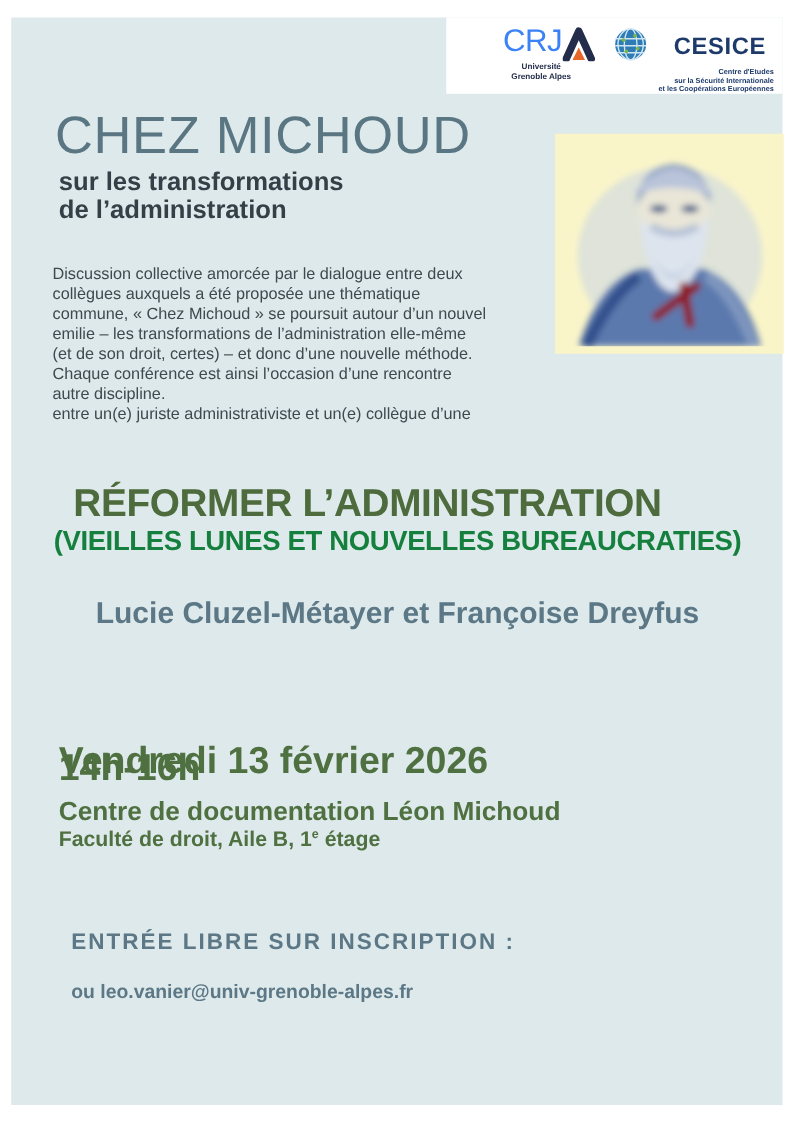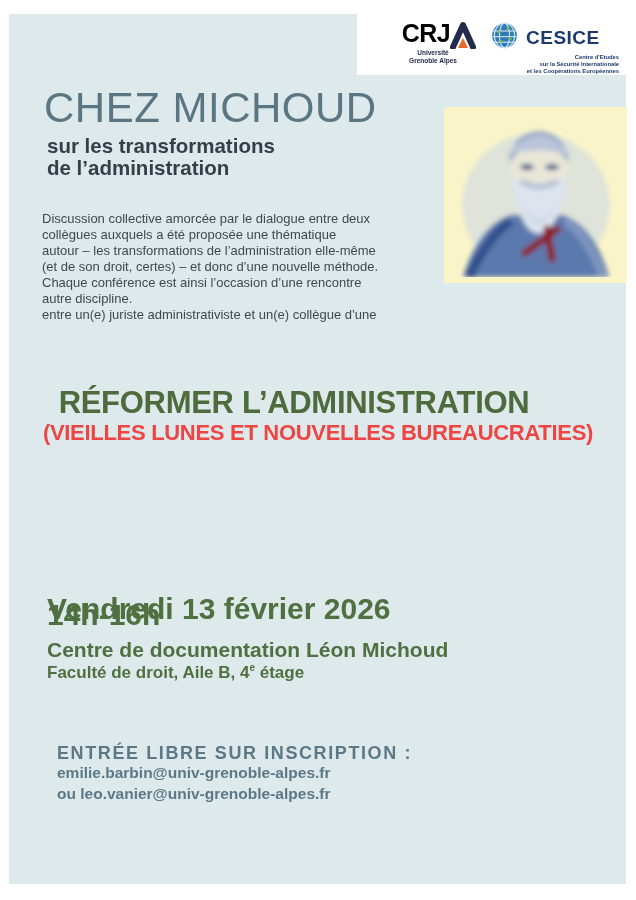--- a/index.html
+++ b/index.html
@@ -11,24 +11,24 @@
     position:absolute;left:9px;top:14px;width:617px;height:870px;
     background:#dde9ea;
   }
   
   .logo-box{
     position:absolute;left:357px;top:14px;width:269px;height:61px;
     background:#ffffff;display:flex;align-items:center;
   }
   .crj{position:absolute;left:36px;top:7px;width:92px;text-align:center;}
   .crj-top{display:flex;align-items:flex-start;justify-content:center;}
-  .crj-text{color:#000000;font-weight:700;font-size:25px;letter-spacing:-.5px;line-height:24px;}
+  .crj-text{color:#3b82f6;font-weight:400;font-size:25px;letter-spacing:-.5px;line-height:24px;}
   .crj-sub{color:#232d4b;font-weight:700;font-size:6.5px;line-height:7.5px;margin-top:-4px;margin-left:-12px;}
   .cesice{position:absolute;left:134px;top:8px;width:128px;}
-  .cesice-top{display:flex;align-items:center;gap:8px;}
+  .cesice-top{display:flex;align-items:center;gap:21px;}
   .cesice-text{color:#1d3a6b;font-weight:800;font-size:19px;letter-spacing:.5px;}
   .cesice-sub{color:#1d3a6b;font-weight:600;font-size:5.8px;line-height:7px;text-align:right;margin-top:1px;}
 
   .title{
     position:absolute;left:44px;top:84px;
     font-size:42px;font-weight:400;color:#5b7683;letter-spacing:.5px;white-space:nowrap;
   }
   .subtitle{
     position:absolute;left:47px;top:135px;
     font-size:20.5px;font-weight:600;color:#343f47;line-height:22px;
@@ -42,21 +42,21 @@
     background:#faf5c9;display:flex;align-items:flex-start;justify-content:center;
   }
   .portrait-box svg{margin-top:10px;}
 
   .event-title{
     position:absolute;left:0;top:385px;width:588px;text-align:center;
     font-size:31px;font-weight:800;color:#4d6b3c;letter-spacing:-.3px;white-space:nowrap;
   }
   .event-subtitle{
     position:absolute;left:0;top:420px;width:636px;text-align:center;
-    font-size:22px;font-weight:800;color:#ef4444;letter-spacing:-.3px;white-space:nowrap;
+    font-size:22px;font-weight:800;color:#15803d;letter-spacing:-.3px;white-space:nowrap;
   }
   .speakers{
     position:absolute;left:0;top:477px;width:636px;text-align:center;
     font-size:24px;font-weight:700;color:#5c7886;
   }
   .date-line{
     position:absolute;left:47px;top:592px;
     font-size:30px;font-weight:700;color:#4f7040;white-space:nowrap;
   }
   .time-line{
@@ -134,21 +134,22 @@
   </div>
 
   <div class="title">CHEZ MICHOUD</div>
   <div class="subtitle">
     <div>sur les transformations</div>
     <div>de l’administration</div>
   </div>
   <div class="description">
     <div>Discussion collective amorcée par le dialogue entre deux</div>
     <div>collègues auxquels a été proposée une thématique</div>
-    <div>autour – les transformations de l’administration elle-même</div>
+    <div>commune, « Chez Michoud » se poursuit autour d’un nouvel</div>
+    <div>emilie – les transformations de l’administration elle-même</div>
     <div>(et de son droit, certes) – et donc d’une nouvelle méthode.</div>
     <div>Chaque conférence est ainsi l’occasion d’une rencontre</div>
     <div>autre discipline.</div>
     <div>entre un(e) juriste administrativiste et un(e) collègue d’une</div>
   </div>
 
   <div class="portrait-box">
     <svg width="162" height="160" viewBox="0 0 162 160">
       <defs>
         <filter id="soft" x="-20%" y="-20%" width="140%" height="140%">
@@ -168,22 +169,22 @@
         <path d="M57 56 Q59 92 72 110 Q84 124 97 108 Q111 90 112 56 Q100 72 84 72 Q68 72 57 56 Z" fill="#dde4ee"></path>
         <path d="M66 86 Q84 128 102 84 Q93 102 84 102 Q75 102 66 86 Z" fill="#c6d1e2"></path>
         <path d="M66 64 Q84 75 103 64" stroke="#b4c1d6" stroke-width="6" fill="none"></path>
         <path d="M70 136 L102 112 M92 112 L97 142" stroke="#8e1c24" stroke-width="7" fill="none" stroke-linecap="round"></path>
       </g>
     </svg>
   </div>
 
   <div class="event-title">RÉFORMER L’ADMINISTRATION</div>
   <div class="event-subtitle">(VIEILLES LUNES ET NOUVELLES BUREAUCRATIES)</div>
+  <div class="speakers">Lucie Cluzel-Métayer et Françoise Dreyfus</div>
 
   <div class="date-line">Vendredi 13 février 2026</div>
   <div class="time-line">14h-16h</div>
   <div class="loc1">Centre de documentation Léon Michoud</div>
-  <div class="loc2"><span>Faculté de droit, Aile B, 4</span><sup>e</sup><span> étage</span></div>
+  <div class="loc2"><span>Faculté de droit, Aile B, 1</span><sup>e</sup><span> étage</span></div>
 
   <div class="reg-heading">ENTRÉE LIBRE SUR INSCRIPTION :</div>
-  <div class="reg-email1">emilie.barbin@univ-grenoble-alpes.fr</div>
   <div class="reg-email2">ou leo.vanier@univ-grenoble-alpes.fr</div>
 </div>
 
 </body></html>

